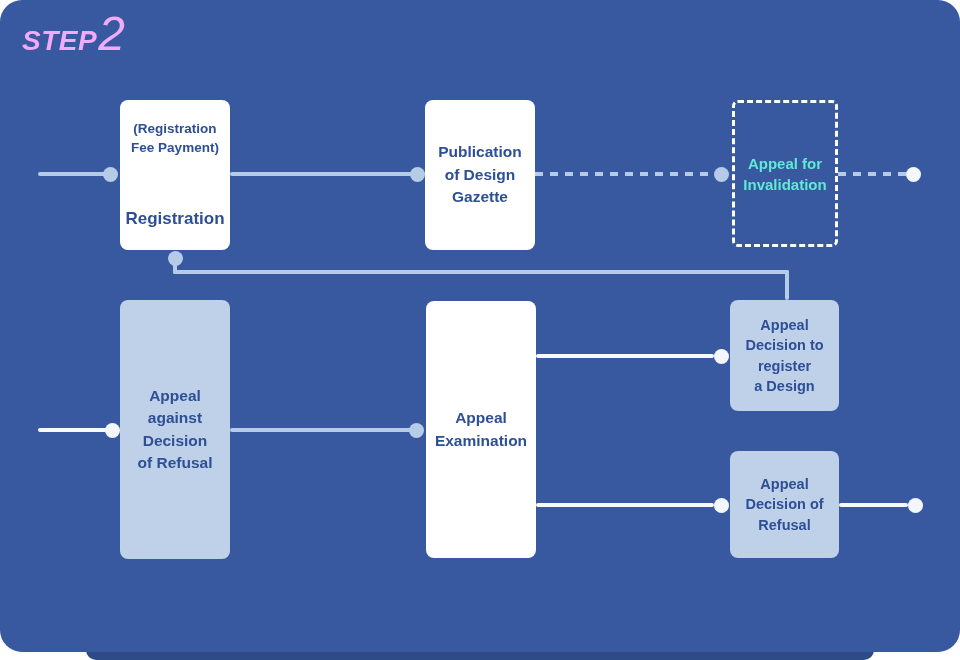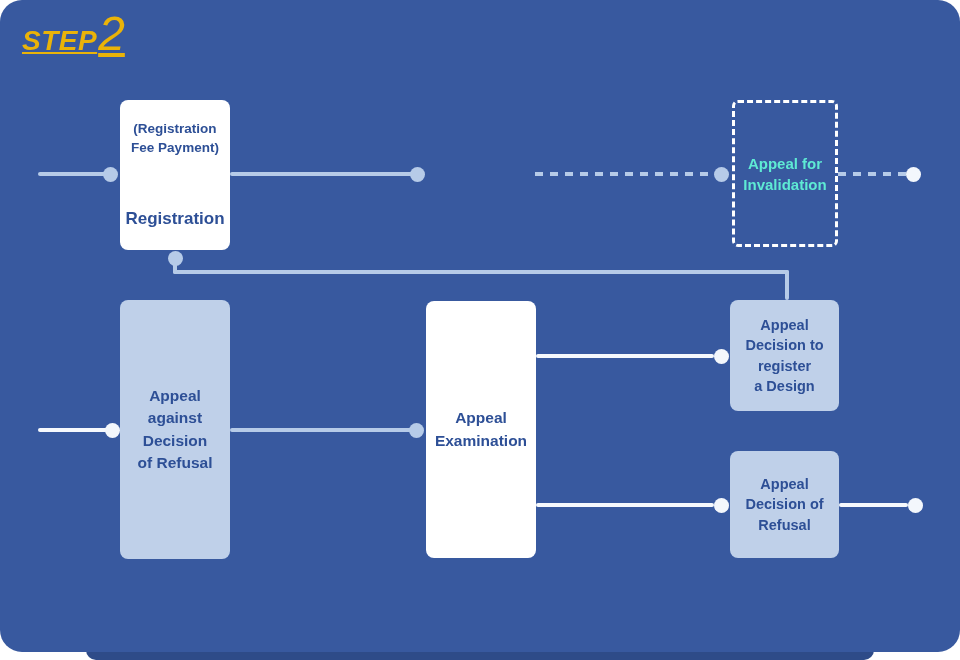--- a/index.html
+++ b/index.html
@@ -10,21 +10,21 @@
   .behind-card{
     position:absolute;left:86px;top:620px;width:788px;height:40px;
     background:#2e4b88;border-radius:10px;
   }
   .canvas{
     position:absolute;left:0;top:0;width:960px;height:652px;
     background:#38599f;border-radius:22px;
   }
   .step-title{
     position:absolute;left:22px;top:10px;display:flex;align-items:baseline;
-    color:#eab308;font-style:italic;text-decoration:underline;
+    color:#f0abfc;font-style:italic;
   }
   .step-title .prefix{font-size:28px;font-weight:800;letter-spacing:.5px;}
   .step-title .num{font-size:48px;font-weight:400;line-height:1;margin-left:1px;}
 
   .node{
     position:absolute;display:flex;flex-direction:column;align-items:center;
     justify-content:center;text-align:center;box-sizing:border-box;
     border-radius:8px;
   }
   .node .title{white-space:pre-line;font-weight:bold;}
@@ -103,20 +103,25 @@
 
     <div class="hline white" style="left:839px;top:503px;width:69px;"></div>
     <div class="dot dot-white" style="left:908px;top:498px;"></div>
 
     <div class="node box-white reg-box">
       <div class="subtitle">(Registration
 Fee Payment)</div>
       <div class="title">Registration</div>
     </div>
 
+    <div class="node box-white pub-box">
+      <div class="title">Publication
+of Design
+Gazette</div>
+    </div>
 
     <div class="node box-dashed inval-box">
       <div class="title">Appeal for
 Invalidation</div>
     </div>
 
     <div class="node box-light against-box">
       <div class="title">Appeal
 against
 Decision

